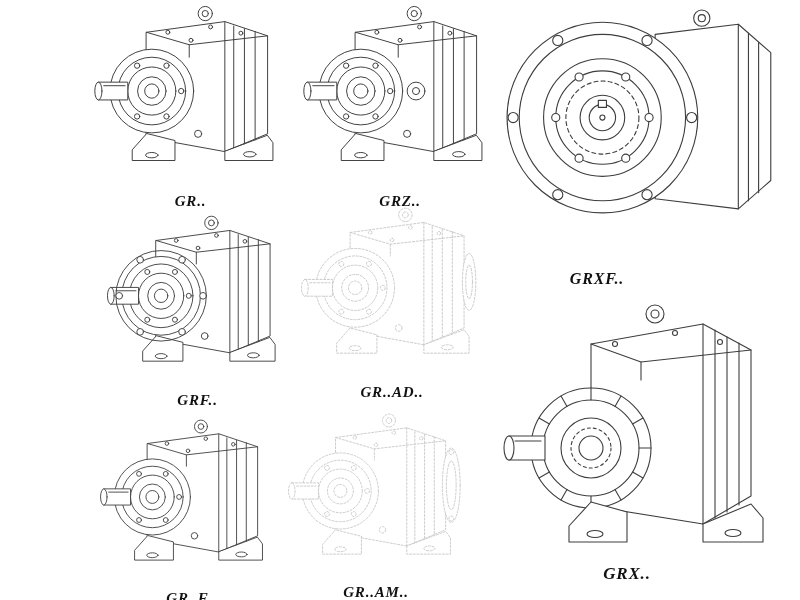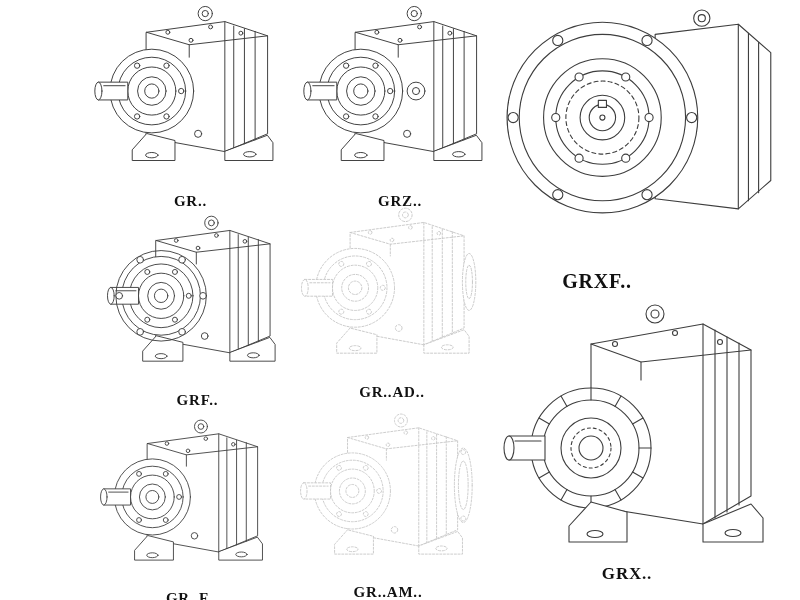--- a/index.html
+++ b/index.html
@@ -1,25 +1,25 @@
 <!DOCTYPE html>
 <html><head>
 <meta charset="utf-8">
 <style>
   * { margin:0; padding:0; box-sizing:border-box; }
   html,body { background:#ffffff; }
   body { font-family:"Liberation Serif", serif; }
-  .canvas { position:relative; width:800px; height:600px; background:#ffffff; overflow:hidden; }
+  .canvas { position:relative; width:800px; height:600px; background:#ffffff; overflow:hidden;font-style:italic; }
   .cell { position:absolute; display:flex; flex-direction:column; align-items:center; }
   .drawing { display:block; stroke:currentColor; stroke-width:1.1; fill:none; stroke-linejoin:round; stroke-linecap:round; }
   .solid   { color:#3e3e3e; }
   .phantom { color:#c7c7c7; stroke-dasharray:2.5 2; }
   .label { font-weight:bold; font-size:15px; color:#111111; letter-spacing:0.8px; margin-top:4px; white-space:nowrap; }
   .label-lg { font-size:17px; }
-  .label-md { font-size:20px; }
+  .label-md { font-size:16px; }
   .defs-svg { position:absolute; width:0; height:0; }
 </style>
 </head>
 <body>
 
 <div class="canvas">
 
   <svg class="defs-svg" aria-hidden="true">
     <defs>
       <symbol id="gbx-r" viewBox="0 0 220 210">
@@ -201,20 +201,20 @@
     <figcaption class="label label-lg" style="padding-right:36px;">GRX..</figcaption>
   </figure>
 
   <figure class="cell" style="left:85px; top:416px; width:205px;">
     <svg class="drawing solid" width="186" height="170" viewBox="0 0 220 210">
       <use href="#gbx-r"></use>
     </svg>
     <figcaption class="label">GR..F</figcaption>
   </figure>
 
-  <figure class="cell" style="left:288px; top:410px; width:200px;">
+  <figure class="cell" style="left:276px; top:410px; width:200px;">
     <svg class="drawing phantom" width="186" height="170" viewBox="0 0 220 210">
       <use href="#gbx-ram"></use>
     </svg>
     <figcaption class="label">GR..AM..</figcaption>
   </figure>
 
 </div>
 
 </body></html>

